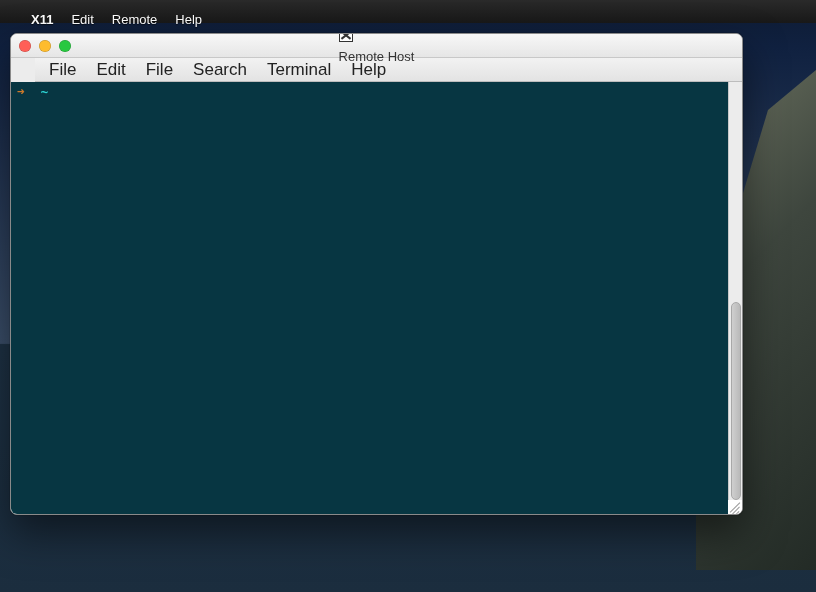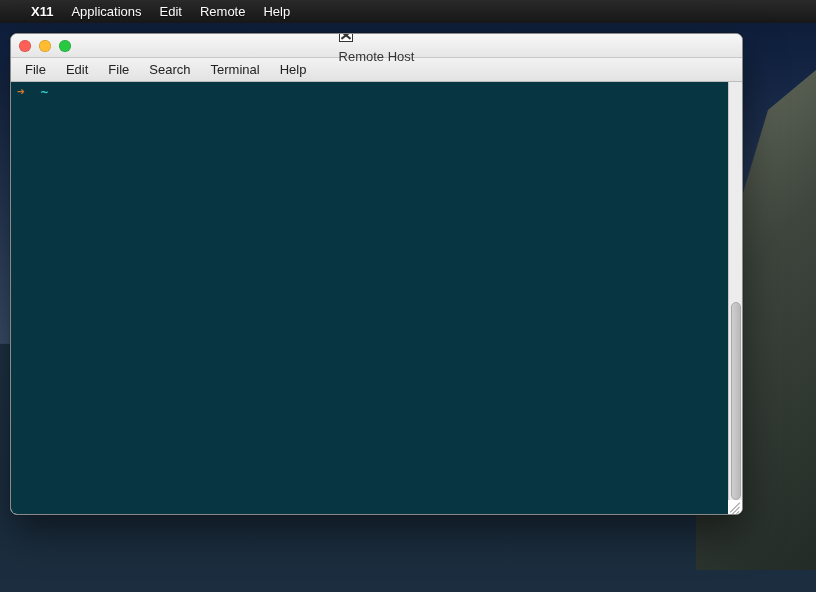--- a/index.html
+++ b/index.html
@@ -23,21 +23,21 @@
     }
 
     
     #menubar {
       position:absolute; top:0; left:0; right:0; height:23px;
       background:linear-gradient(#2a2a2a,#181818);
       color:#fff; font-size:13px; display:flex; align-items:center;
       text-shadow:0 1px 1px rgba(0,0,0,.6);
     }
     #menubar .apple-slot { width:22px; display:flex; justify-content:center; padding-left:14px;}
-    #menubar .item { padding:0 9px; line-height:23px; height:23px; cursor:default;}
+    #menubar .item { padding:8px 9px; line-height:23px; height:23px; cursor:default;}
     #menubar .appname { font-weight:700; }
 
     
     #window {
       position:absolute; left:10px; top:33px; width:733px; height:482px;
       background:#ececec; border:1px solid #8a8a8a; border-radius:7px;
       box-shadow:0 18px 40px rgba(0,0,0,.5), 0 0 0 1px rgba(0,0,0,.1);
       overflow:hidden;
     }
     #titlebar {
@@ -56,21 +56,21 @@
     }
     .x11-box:before,.x11-box:after{
       content:""; position:absolute; left:0; right:0; top:50%; height:1.5px; background:#333; transform-origin:center;
     }
     .x11-box:before{ transform:translateY(-50%) rotate(38deg);}
     .x11-box:after { transform:translateY(-50%) rotate(-38deg);}
 
     #winmenubar {
       height:24px; background:linear-gradient(#f2f2f2,#e3e3e3);
       border-bottom:1px solid #bdbdbd; display:flex; align-items:center;
-      padding:0 4px; font-size:13px; color:#222;
+      padding:0 4px; font-size:17px; color:#222;margin-left:24px;
     }
     #winmenubar .witem { padding:0 10px; line-height:24px; cursor:default;}
 
     #term-wrap { position:relative; height:calc(100% - 48px); background:#fff;}
     #terminal {
       position:absolute; left:0; right:14px; top:0; bottom:0;
       background:#073642;
       font-family:"Menlo","DejaVu Sans Mono","Consolas",monospace;
       font-size:13px; color:#eee; padding:2px 6px; white-space:pre;
     }
@@ -96,21 +96,20 @@
   </style>
 </head>
 <body>
 
 <div id="desktop">
   <div id="mountain"></div>
 
   <div id="menubar">
     <span class="apple-slot"></span>
     <span class="item appname">X11</span>
-    <span class="item">Applications</span>
     <span class="item">Edit</span>
     <span class="item">Remote</span>
     <span class="item">Help</span>
   </div>
 
   <div id="window">
     <div id="titlebar">
       <div class="traffic">
         <span class="tl red"></span>
         <span class="tl yellow"></span>

